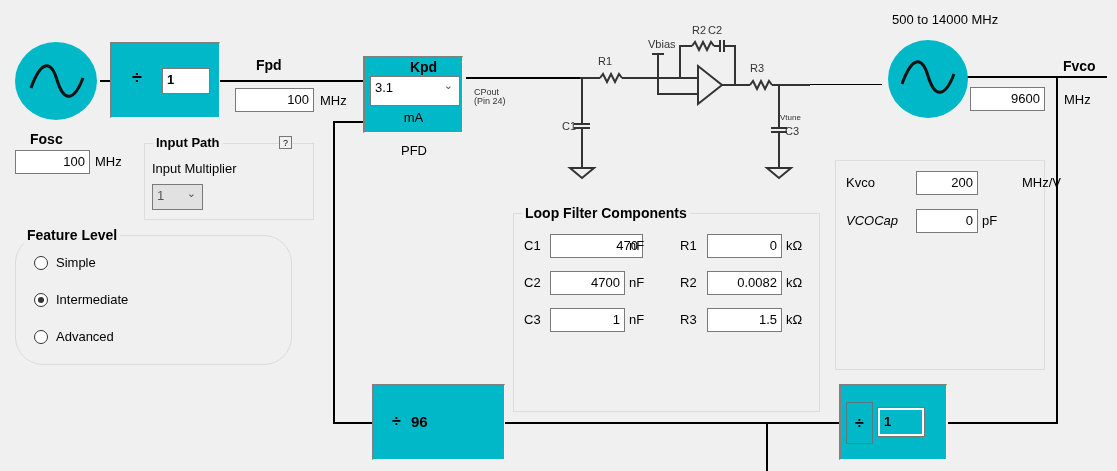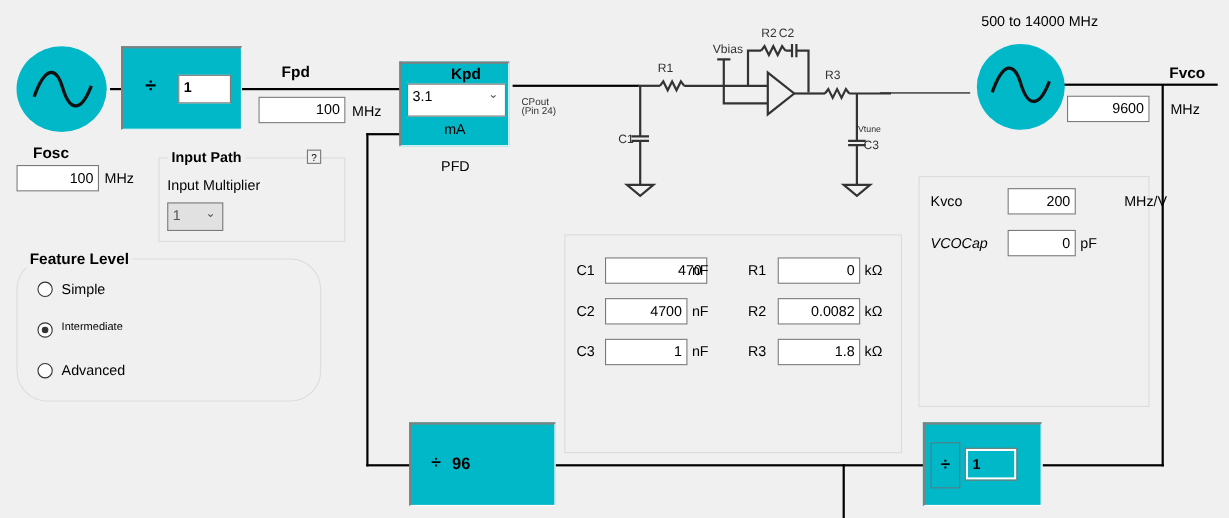--- a/index.html
+++ b/index.html
@@ -124,29 +124,30 @@
 </div>
 
 <div class="group" style="left:15px;top:235px;width:277px;height:130px;border-radius:28px;">
   <span class="group-title">Feature Level</span>
   <div class="abs" style="left:18px;top:17px;">
     <span class="radio" style="left:0;top:3px;"></span>
     <span class="abs" style="left:22px;top:2px;font-size:13px;white-space:nowrap;">Simple</span>
   </div>
   <div class="abs" style="left:18px;top:54px;">
     <span class="radio checked" style="left:0;top:3px;"></span>
-    <span class="abs" style="left:22px;top:2px;font-size:10px;white-space:nowrap;">Intermediate</span>
+    <span class="abs" style="left:22px;top:2px;font-size:13px;white-space:nowrap;">Intermediate</span>
   </div>
   <div class="abs" style="left:18px;top:91px;">
     <span class="radio" style="left:0;top:3px;"></span>
     <span class="abs" style="left:22px;top:2px;font-size:13px;white-space:nowrap;">Advanced</span>
   </div>
 </div>
 
 <div class="group" style="left:513px;top:213px;width:307px;height:199px;">
+  <span class="group-title">Loop Filter Components</span>
 
   <span class="lbl" style="left:10px;top:24px;">C1</span>
   <div class="tb" style="left:36px;top:20px;width:93px;">470</div>
   <span class="lbl" style="left:115px;top:24px;">nF</span>
 
   <span class="lbl" style="left:10px;top:61px;">C2</span>
   <div class="tb" style="left:36px;top:57px;width:75px;">4700</div>
   <span class="lbl" style="left:115px;top:61px;">nF</span>
 
   <span class="lbl" style="left:10px;top:98px;">C3</span>
@@ -155,21 +156,21 @@
 
   <span class="lbl" style="left:166px;top:24px;">R1</span>
   <div class="tb" style="left:193px;top:20px;width:75px;">0</div>
   <span class="lbl" style="left:272px;top:24px;">kΩ</span>
 
   <span class="lbl" style="left:166px;top:61px;">R2</span>
   <div class="tb" style="left:193px;top:57px;width:75px;">0.0082</div>
   <span class="lbl" style="left:272px;top:61px;">kΩ</span>
 
   <span class="lbl" style="left:166px;top:98px;">R3</span>
-  <div class="tb" style="left:193px;top:94px;width:75px;">1.8</div>
+  <div class="tb" style="left:193px;top:94px;width:75px;">1.5</div>
   <span class="lbl" style="left:272px;top:98px;">kΩ</span>
 </div>
 
 <div class="group" style="left:835px;top:160px;width:210px;height:210px;">
   <span class="lbl" style="left:10px;top:14px;">Kvco</span>
   <div class="tb" style="left:80px;top:10px;width:62px;">200</div>
   <span class="lbl" style="left:146px;top:14px;margin-left:40px;">MHz/V</span>
   <span class="lbl" style="left:10px;top:52px;font-style:italic;">VCOCap</span>
   <div class="tb" style="left:80px;top:48px;width:62px;">0</div>
   <span class="lbl" style="left:146px;top:52px;">pF</span>

